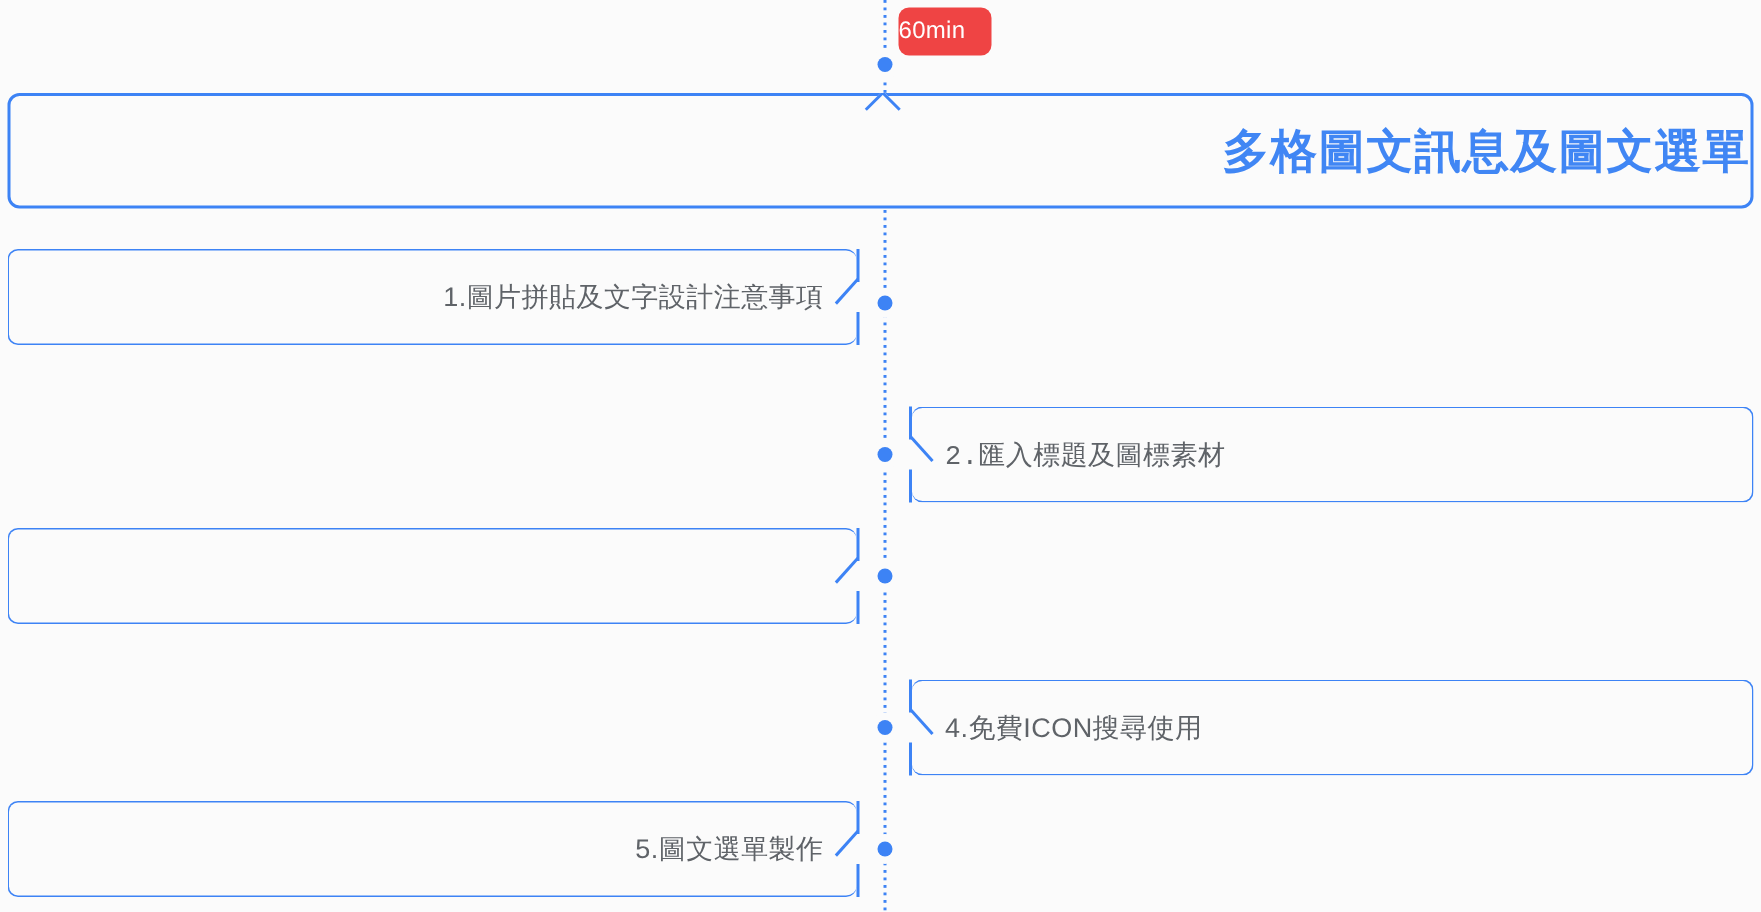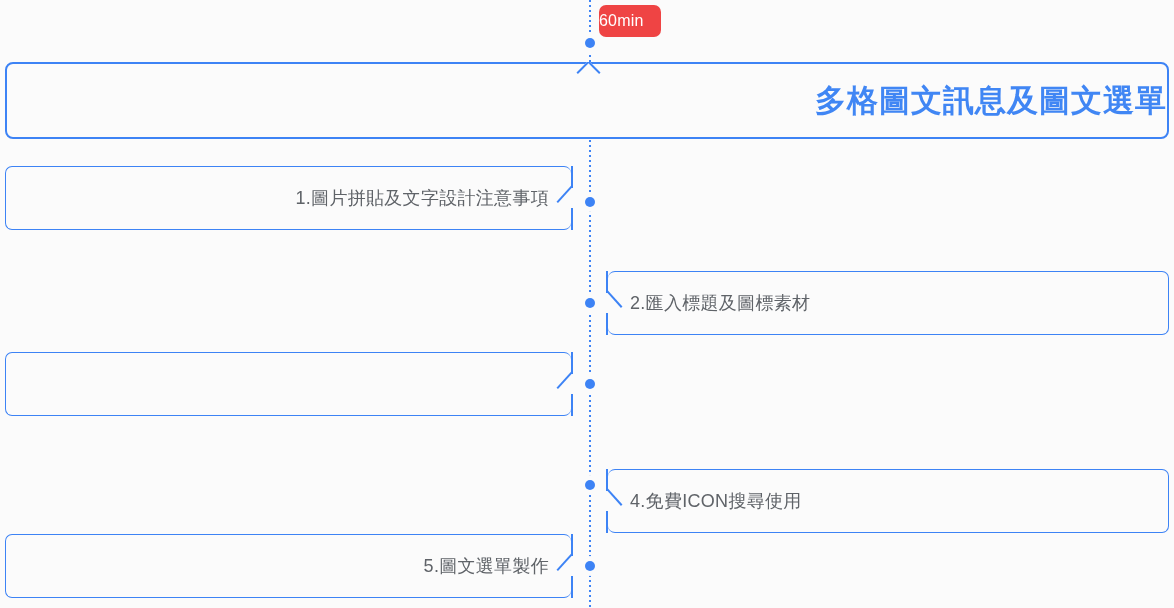--- a/index.html
+++ b/index.html
@@ -210,38 +210,38 @@
 <div id="branch-layer">
     <div class="branch left" style="top: 166px;">
       <div class="branch-box"></div>
       <div class="tail">
         <i class="s1"></i>
         <i class="s2"></i>
         <i class="s3"></i>
       </div>
       <div class="branch-label">1.圖片拼貼及文字設計注意事項</div>
     </div>
-    <div class="branch right" style="top: 271px;">
+    <div class="branch right" style="top: 271px; font-family: Liberation Mono, monospace;">
       <div class="branch-box"></div>
       <div class="tail">
         <i class="s1"></i>
         <i class="s2"></i>
         <i class="s3"></i>
       </div>
       <div class="branch-label">2.匯入標題及圖標素材</div>
     </div>
     <div class="branch left" style="top: 352px;">
       <div class="branch-box"></div>
       <div class="tail">
         <i class="s1"></i>
         <i class="s2"></i>
         <i class="s3"></i>
       </div>
     </div>
-    <div class="branch right" style="top: 453px; margin-top: 16px;">
+    <div class="branch right" style="top: 453px;">
       <div class="branch-box"></div>
       <div class="tail">
         <i class="s1"></i>
         <i class="s2"></i>
         <i class="s3"></i>
       </div>
       <div class="branch-label">4.免費ICON搜尋使用</div>
     </div>
     <div class="branch left" style="top: 534px; text-decoration: underline;">
       <div class="branch-box"></div>

